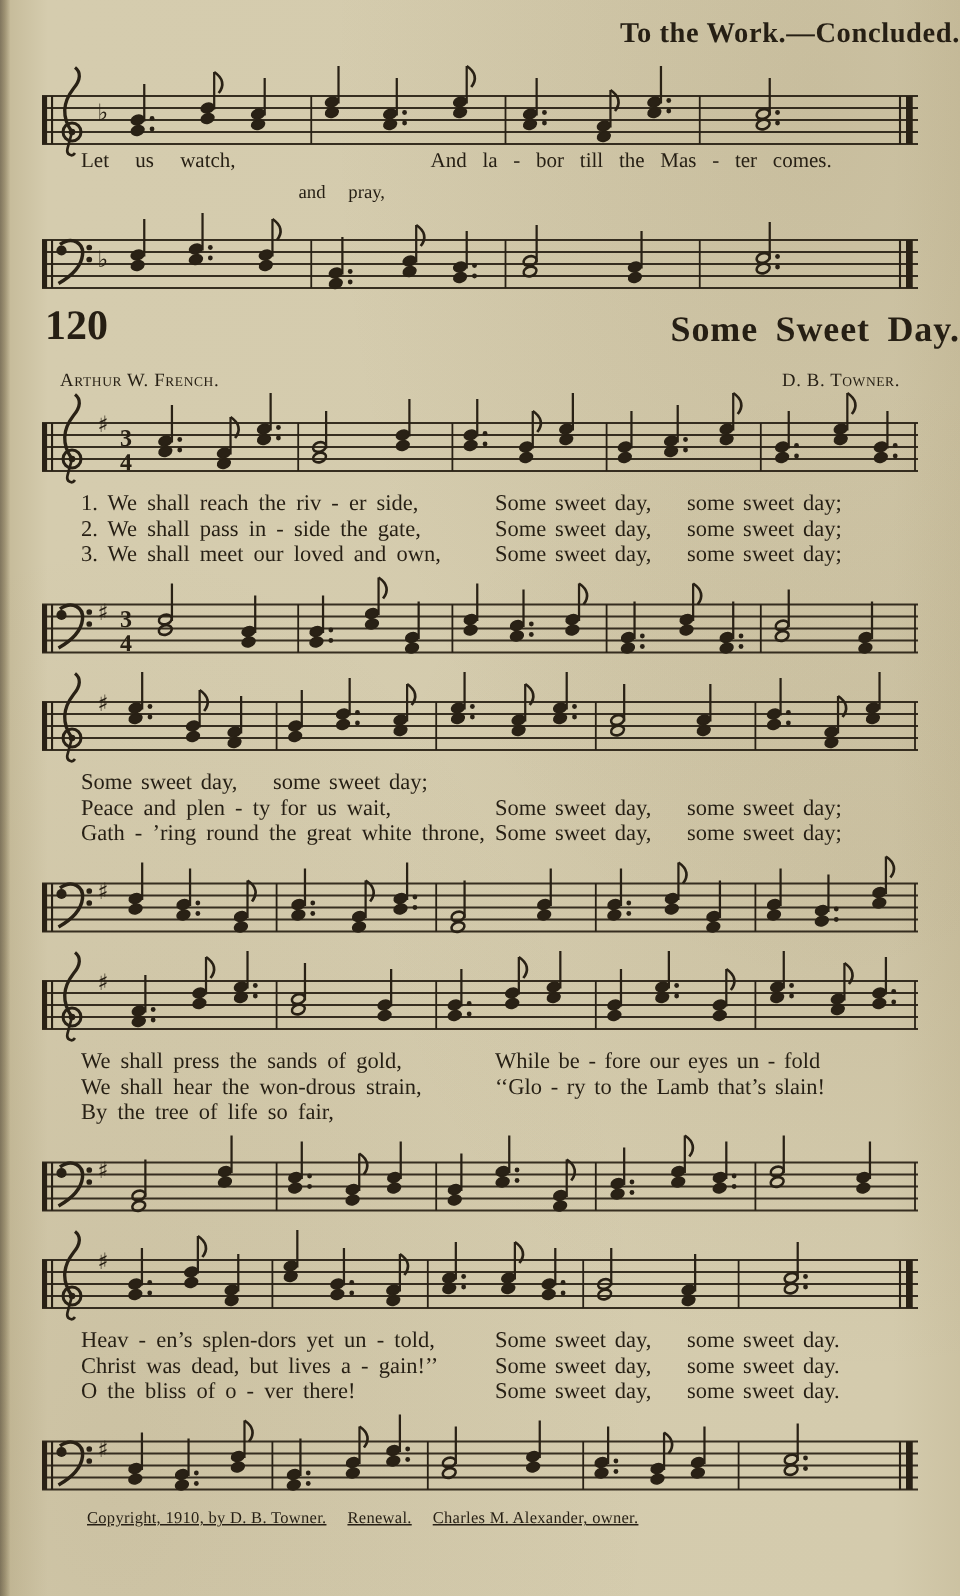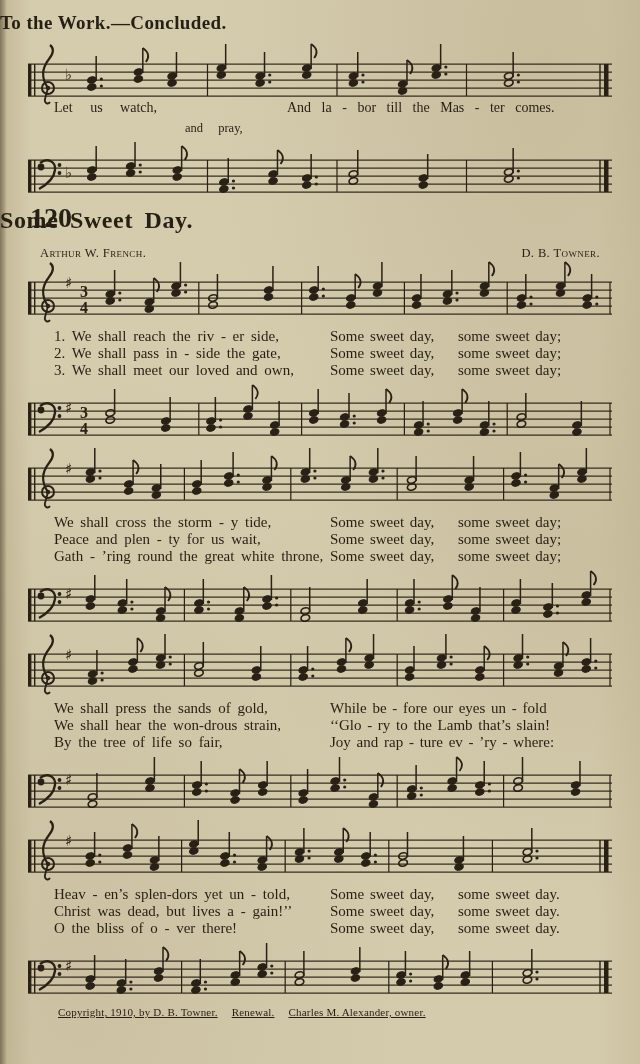--- a/index.html
+++ b/index.html
@@ -9,27 +9,27 @@
     background:
       radial-gradient(ellipse at 85% 6%, rgba(125,105,60,.14), transparent 42%),
       radial-gradient(ellipse at 90% 55%, rgba(125,105,60,.10), transparent 40%),
       radial-gradient(ellipse at 12% 92%, rgba(120,100,60,.10), transparent 45%),
       linear-gradient(90deg,#c3b896 0%, #d5ccae 5%, #d4cbad 93%, #ccc2a2 100%),
       #d3caac;
   }
   .spine{position:absolute;left:0;top:0;bottom:0;width:7px;
     background:linear-gradient(90deg,#4a4030 0%,#7d7154 45%,rgba(125,113,84,0) 100%);opacity:.55;}
   .abs{position:absolute;}
-  .center{left:0;right:0;text-align:left;}
+  .center{left:0;right:0;text-align:right;}
   .top-title{top:12px;font-size:19px;font-weight:bold;letter-spacing:.4px;}
   .staff{display:block;position:absolute;left:28px;width:584px;height:66px;}
   .lyric-row{top:100px;left:28px;width:584px;height:20px;font-size:14px;}
   .lyr-p1{position:absolute;left:26px;word-spacing:14px;white-space:nowrap;}
   .lyr-p2{position:absolute;left:235px;word-spacing:7px;white-space:nowrap;margin-left:24px;}
-  .echo{top:121px;left:185px;font-size:12.5px;word-spacing:12px;}
+  .echo{top:121px;left:199px;font-size:12.5px;word-spacing:12px;}
   .hymn-number{top:202px;left:30px;font-size:28px;font-weight:bold;}
   .hymn-title{top:207px;font-size:24px;font-weight:bold;letter-spacing:.6px;word-spacing:5px;}
   .byline-row{top:246px;left:40px;right:40px;font-size:12.5px;font-variant:small-caps;letter-spacing:.4px;}
   .composer{float:right;}
   .sys{position:absolute;left:28px;width:584px;}
   .sys .staff{position:static;}
   .verses{padding-left:26px;margin:2px 0;}
   .vline{display:flex;font-size:15px;line-height:17px;white-space:nowrap;}
   .v-main{flex:0 0 276px;word-spacing:3px;overflow:visible;}
   .v-t1{flex:0 0 128px;word-spacing:2px;overflow:visible;}
@@ -416,21 +416,20 @@
         <ellipse cx="526.288" cy="42" rx="4.4" ry="3.1" transform="rotate(-18 526.288 42)" fill="#292115" stroke="#292115" stroke-width="1"></ellipse>
         <ellipse cx="526.288" cy="49" rx="4.4" ry="3.1" transform="rotate(-18 526.288 49)" fill="#292115" stroke="#292115" stroke-width="1"></ellipse>
         <line x1="530.688" y1="43" x2="530.688" y2="18" stroke="#292115" stroke-width="1.5"></line>
         <path d="M 530.688 18 C 536.688 22 537.688 27 533.688 32" fill="none" stroke="#292115" stroke-width="1.8"></path>
         <ellipse cx="553.952" cy="26" rx="4.4" ry="3.1" transform="rotate(-18 553.952 26)" fill="#292115" stroke="#292115" stroke-width="1"></ellipse>
         <ellipse cx="553.952" cy="33" rx="4.4" ry="3.1" transform="rotate(-18 553.952 33)" fill="#292115" stroke="#292115" stroke-width="1"></ellipse>
         <line x1="558.352" y1="27" x2="558.352" y2="2" stroke="#292115" stroke-width="1.5"></line>
       </svg>
     <div class="verses">
       <div class="vline">
-        <span class="v-main">We shall cross the storm - y tide,</span>
         <span class="v-t1">Some sweet day,</span>
         <span class="v-t2">some sweet day;</span>
       </div>
       <div class="vline">
         <span class="v-main">Peace and plen - ty for us wait,</span>
         <span class="v-t1">Some sweet day,</span>
         <span class="v-t2">some sweet day;</span>
       </div>
       <div class="vline">
         <span class="v-main">Gath - ’ring round the great white throne,</span>
@@ -599,21 +598,20 @@
         <span class="v-t1">While be - fore our eyes un - fold</span>
         <span class="v-t2"></span>
       </div>
       <div class="vline">
         <span class="v-main">We shall hear the won-drous strain,</span>
         <span class="v-t1">‘‘Glo - ry to the Lamb that’s slain!</span>
         <span class="v-t2"></span>
       </div>
       <div class="vline">
         <span class="v-main">By the tree of life so fair,</span>
-        <span class="v-t1">Joy and rap - ture ev - ’ry - where:</span>
         <span class="v-t2"></span>
       </div>
     </div>
     <svg class="staff" viewBox="0 0 584 66" preserveAspectRatio="none">
         <line x1="0" y1="22" x2="584" y2="22" stroke="#292115" stroke-width="1.25" opacity="0.92"></line>
         <line x1="0" y1="30" x2="584" y2="30" stroke="#292115" stroke-width="1.25" opacity="0.92"></line>
         <line x1="0" y1="38" x2="584" y2="38" stroke="#292115" stroke-width="1.25" opacity="0.92"></line>
         <line x1="0" y1="46" x2="584" y2="46" stroke="#292115" stroke-width="1.25" opacity="0.92"></line>
         <line x1="0" y1="54" x2="584" y2="54" stroke="#292115" stroke-width="1.25" opacity="0.92"></line>
         <rect x="0" y="22" width="3.4" height="32" fill="#292115"></rect>

